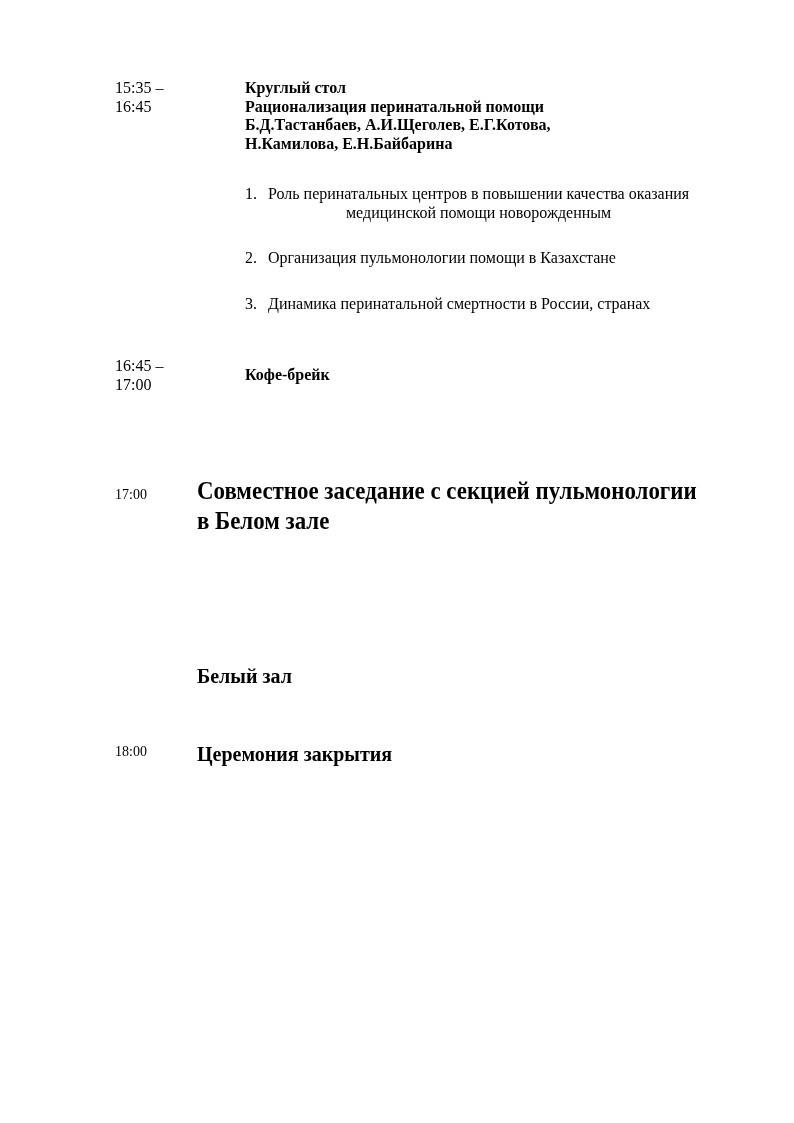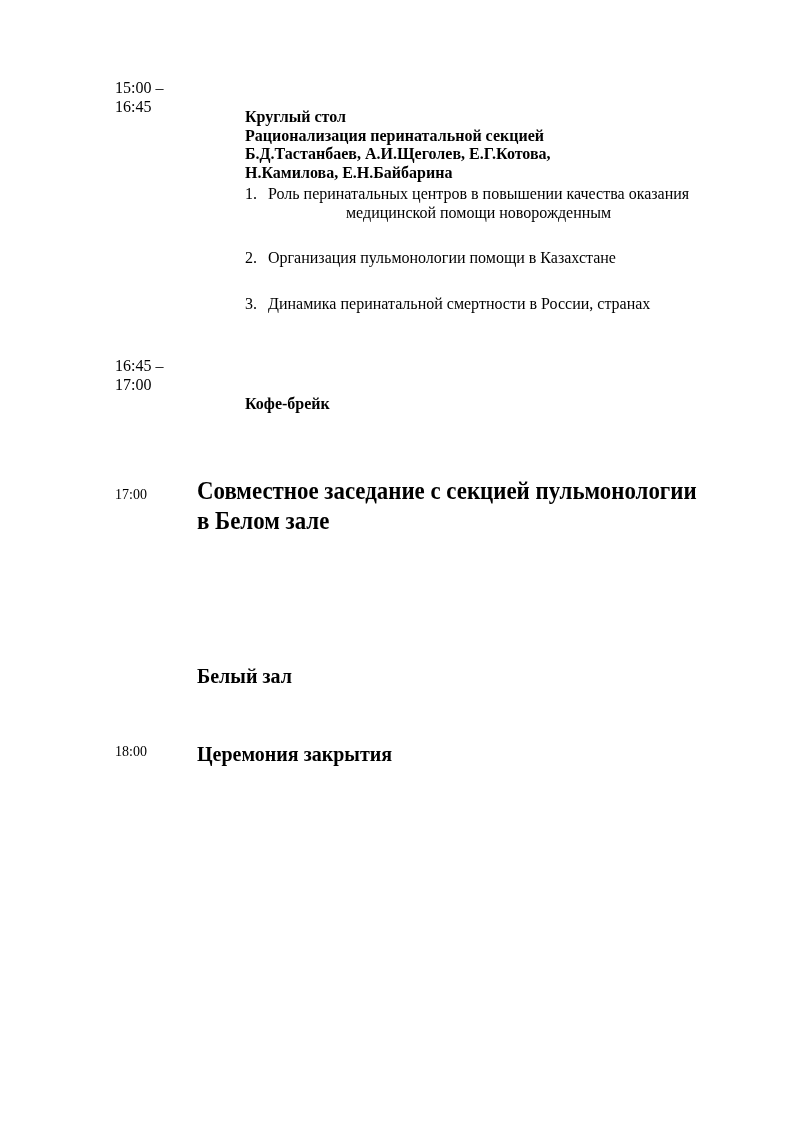--- a/index.html
+++ b/index.html
@@ -24,21 +24,20 @@
     .time-small {
       font-size: 14px;
       line-height: 16px;
       white-space: nowrap;
     }
     .bold16 {
       font-weight: bold;
       font-size: 16px;
       line-height: 18.5px;
       white-space: nowrap;
-      margin-top: 29px;
     }
     .list-item {
       position: absolute;
       left: 245px;
       font-size: 16px;
       line-height: 18.5px;
       white-space: nowrap;
     }
     .list-num {
       position: absolute;
@@ -64,27 +63,27 @@
       font-size: 20px;
       line-height: 32px;
       white-space: nowrap;
     }
   </style>
 </head>
 <body>
 
 <section>
   <div class="abs time" style="left:115px; top:79px;">
-    <div>15:00 –</div>
+    <div>15:35 –</div>
     <div>16:45</div>
   </div>
 
   <div class="abs bold16" style="left:245px; top:79px;">
     <div>Круглый стол</div>
-    <div>Рационализация перинатальной секцией</div>
+    <div>Рационализация перинатальной помощи</div>
     <div>Б.Д.Тастанбаев,  А.И.Щеголев, Е.Г.Котова,</div>
     <div>Н.Камилова,  Е.Н.Байбарина</div>
   </div>
 
   <div>
     <div class="list-item" style="top:185px;">
       <span class="list-num">1.</span>
       <div class="list-text">
         <div>Роль перинатальных центров  в  повышении качества оказания</div>
         <div>медицинской помощи  новорожденным</div>

